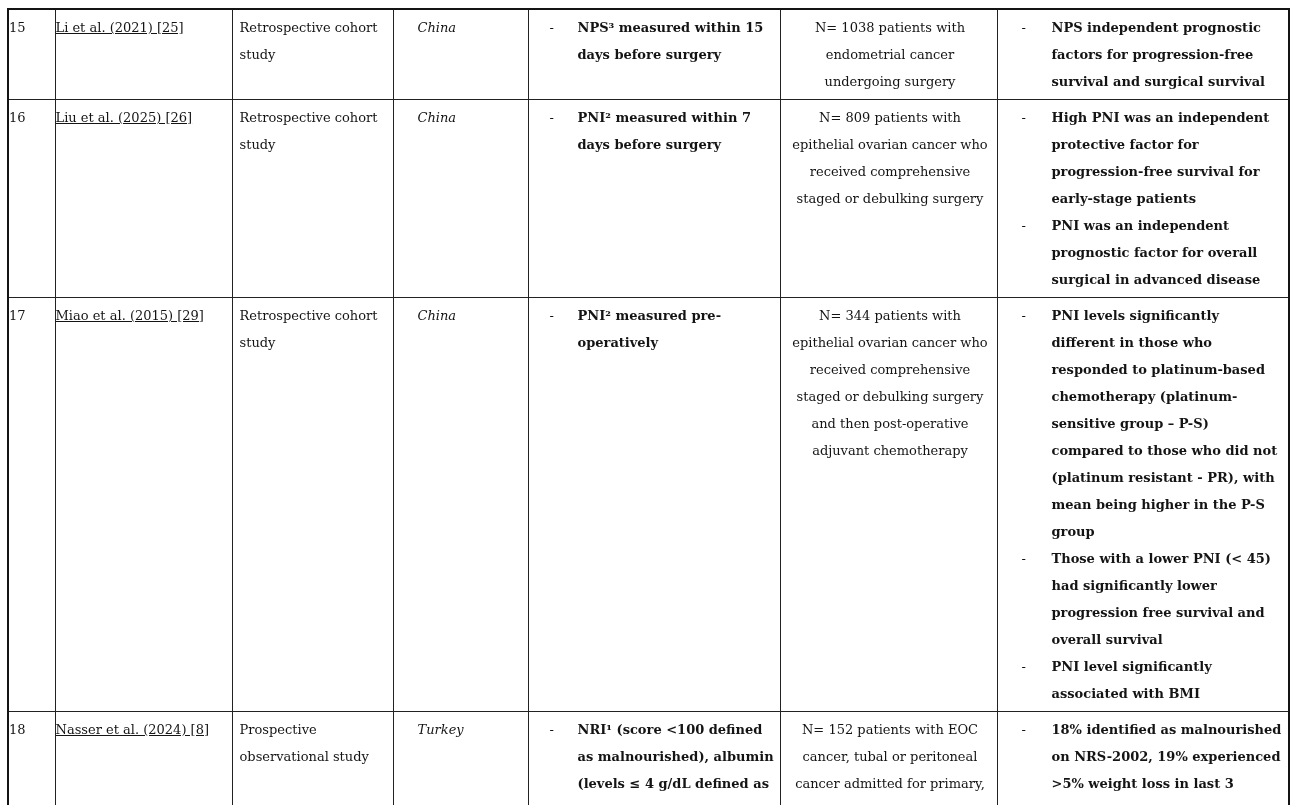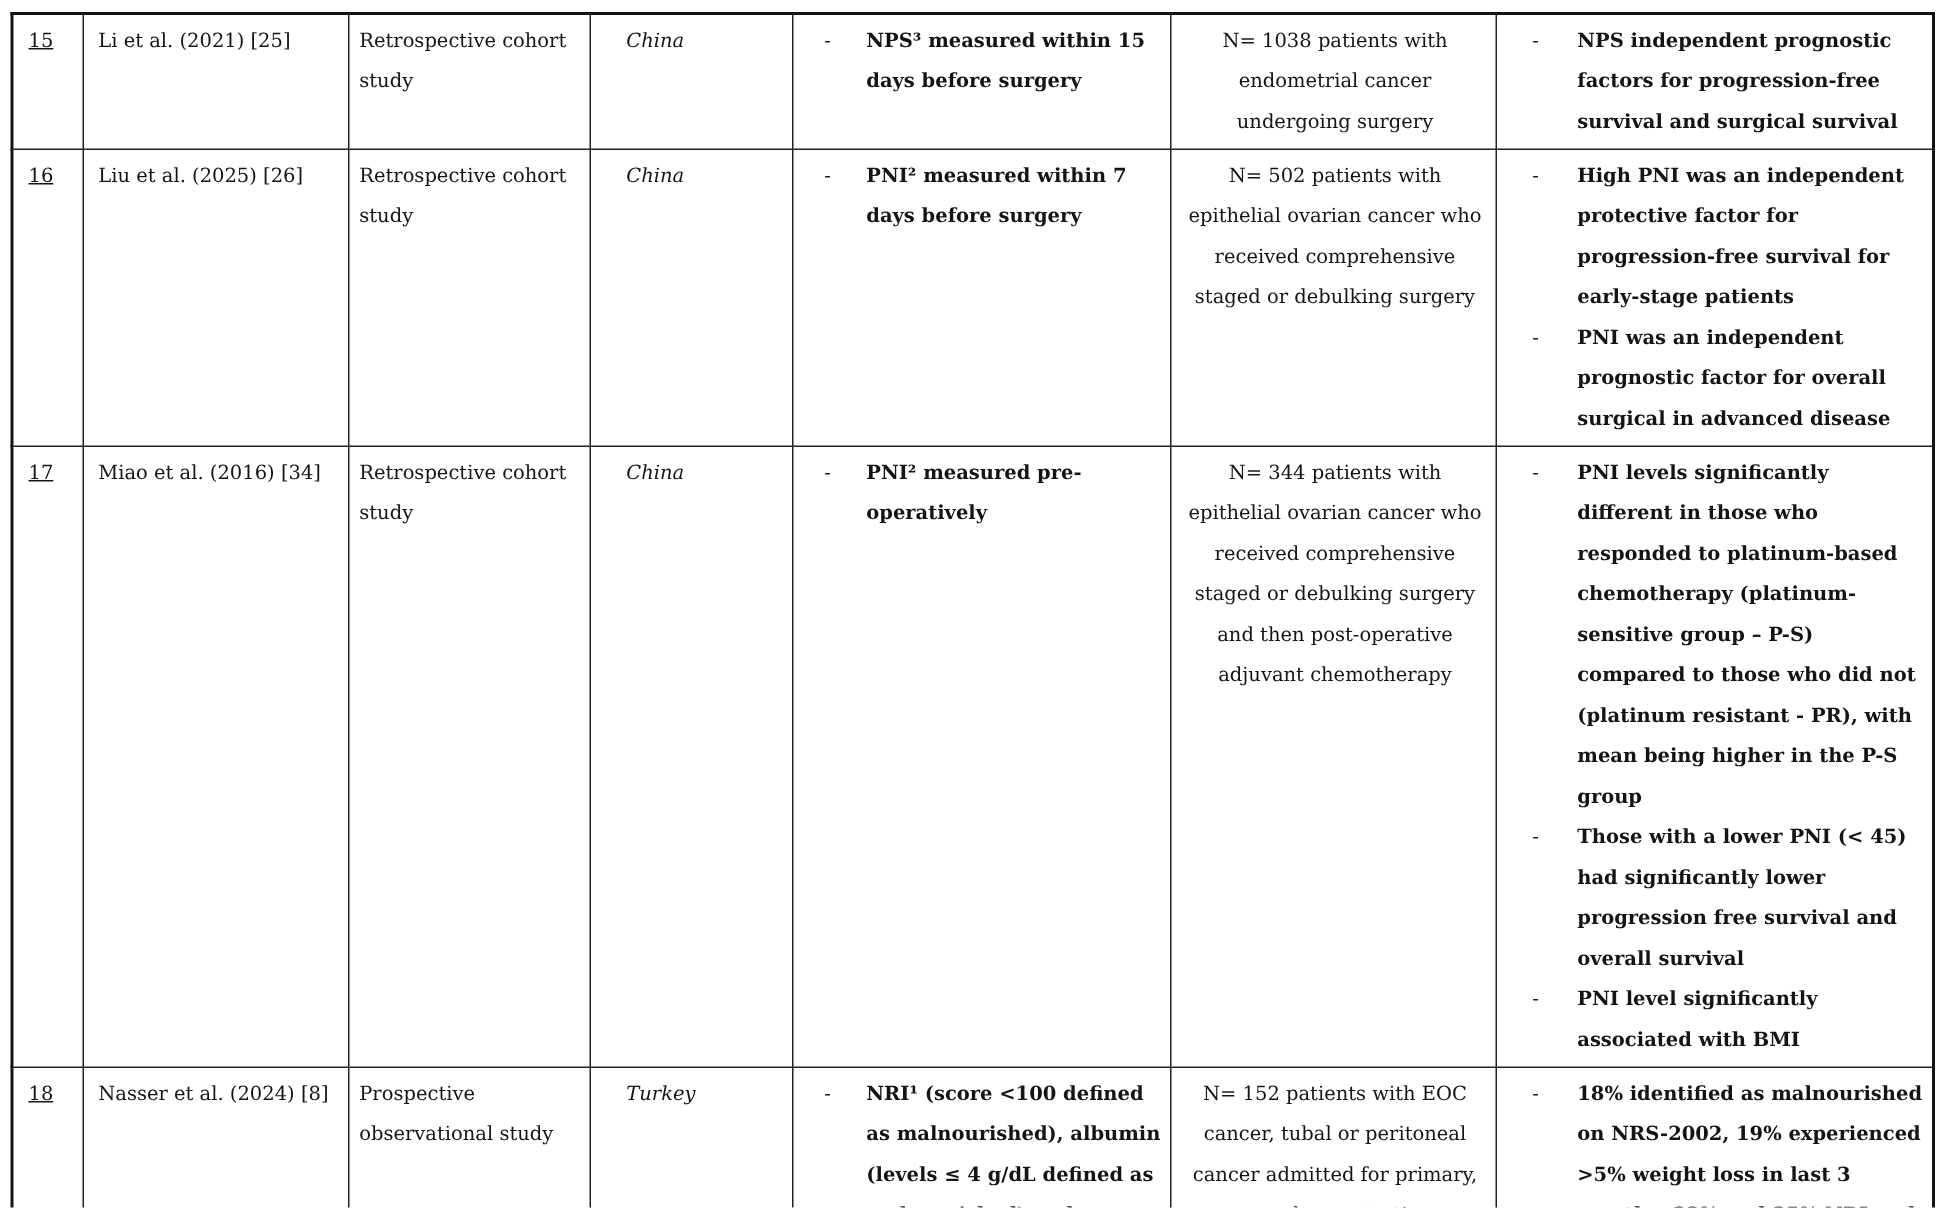--- a/index.html
+++ b/index.html
@@ -25,22 +25,22 @@
     line-height: 27px;
     color: #141414;
   }
   td {
     border: 1px solid #222222;
     vertical-align: top;
     padding: 4px 8px 4px 9px;
     box-sizing: border-box;
     overflow: hidden;
   }
-  td.c-id     { padding-left: 10px; text-decoration: underline; }
-  td.c-author { padding-left: 10px; }
+  td.c-id     { padding-left: 0; }
+  td.c-author { padding-left: 0; text-decoration: underline; }
   td.c-design { padding-left: 7px; margin-top: 40px;  }
   td.c-country{ padding-left: 24px; font-style: italic;  }
   td.c-pop    { padding-right: 6px; text-align: center; }
   td.c-method, td.c-find { padding-left: 8px; padding-right: 5px; }
   .bullet { display: flex; align-items: flex-start; }
   .dash {
     flex: 0 0 41px;
     padding-left: 13px;
     box-sizing: border-box;
   }
@@ -106,40 +106,40 @@
         <td class="c-country">
           <span>China</span>
         </td>
         <td class="c-method">
           <div class="bullet">
             <span class="dash">-</span>
             <div class="btext">PNI² measured within 7 days before surgery</div>
           </div>
         </td>
         <td class="c-pop">
-          <div>N= 502 patients with epithelial ovarian cancer who received comprehensive staged or debulking surgery</div>
+          <div>N= 809 patients with epithelial ovarian cancer who received comprehensive staged or debulking surgery</div>
         </td>
         <td class="c-find">
           <div class="bullet">
             <span class="dash">-</span>
             <div class="btext">High PNI was an independent protective factor for progression-free survival for early-stage patients</div>
           </div>
           <div class="bullet">
             <span class="dash">-</span>
             <div class="btext">PNI was an independent prognostic factor for overall surgical in advanced disease</div>
           </div>
         </td>
       </tr>
 
       <tr style="height:300px">
         <td class="c-id">
           <span>17</span>
         </td>
         <td class="c-author">
-          <span>Miao et al. (2016) [34]</span>
+          <span>Miao et al. (2015) [29]</span>
         </td>
         <td class="c-design">
           <span>Retrospective cohort study</span>
         </td>
         <td class="c-country">
           <span>China</span>
         </td>
         <td class="c-method">
           <div class="bullet">
             <span class="dash">-</span>

